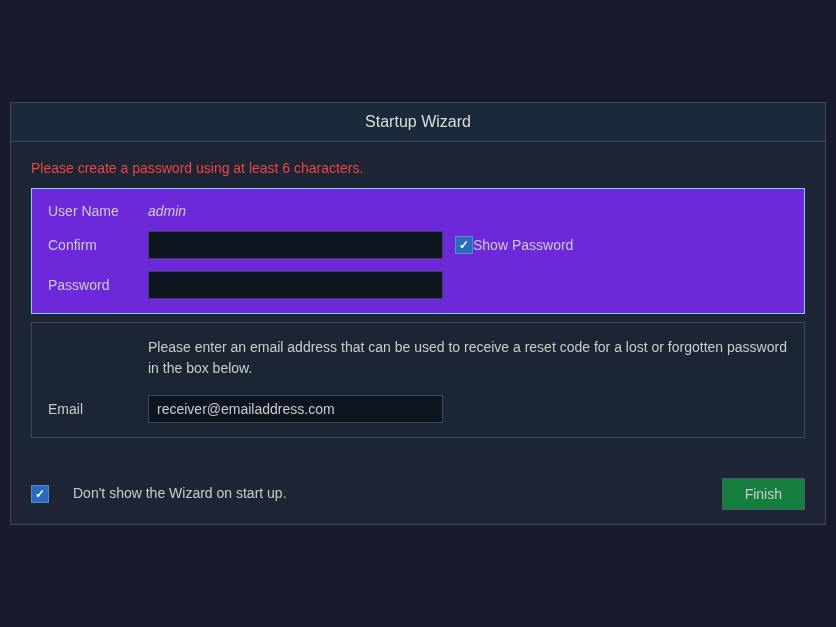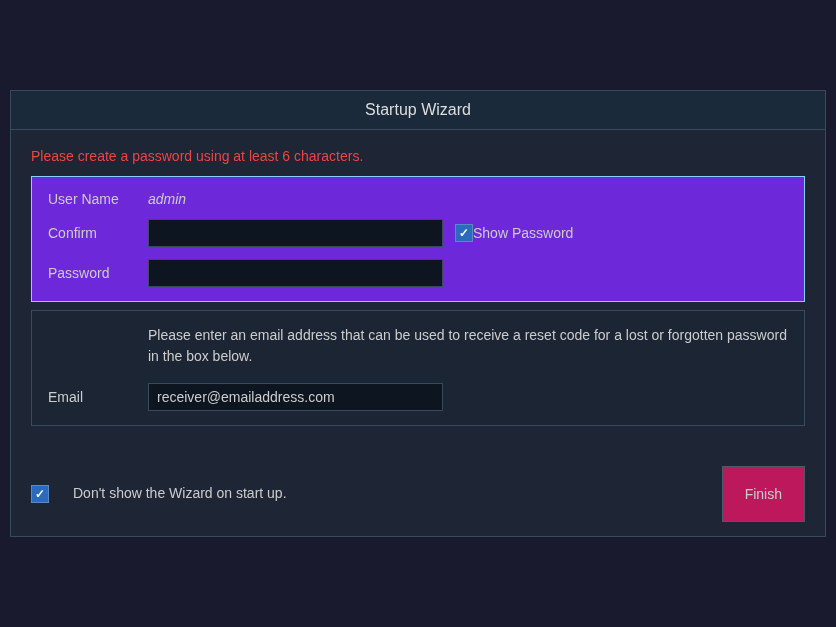--- a/index.html
+++ b/index.html
@@ -137,24 +137,24 @@
       padding: 10px 20px 14px 20px;
     }
 
     .footer-left {
       display: flex;
       align-items: flex-start;
       gap: 24px;
     }
 
     .finish-button {
-      background: #be185d;
+      background: #15803d;
       border: 1px solid #4a5a6a;
       color: #ccc;
-      padding: 19px 22px;
+      padding: 7px 22px;
       font-size: 14px;
       cursor: pointer;
     }
   </style>
 </head>
 <body>
 
 <div class="dialog">
 
   <div class="dialog-title">

